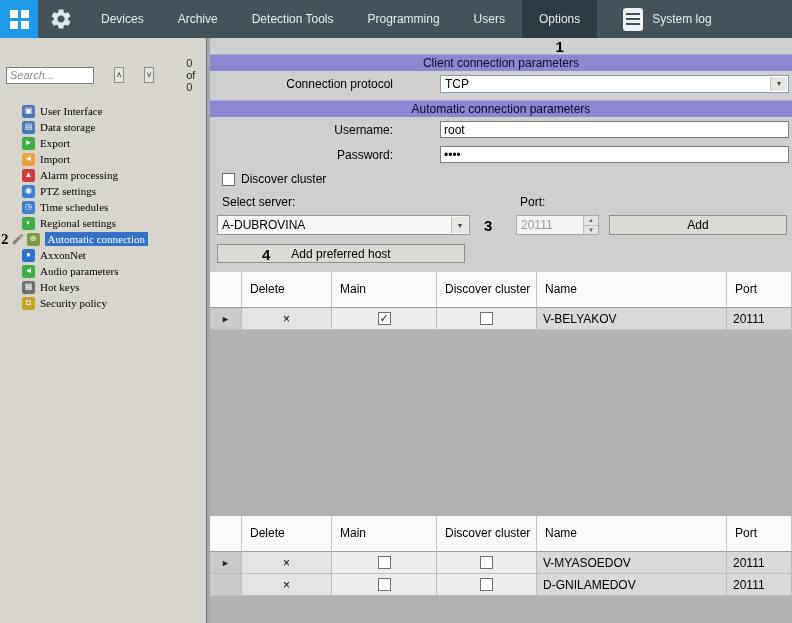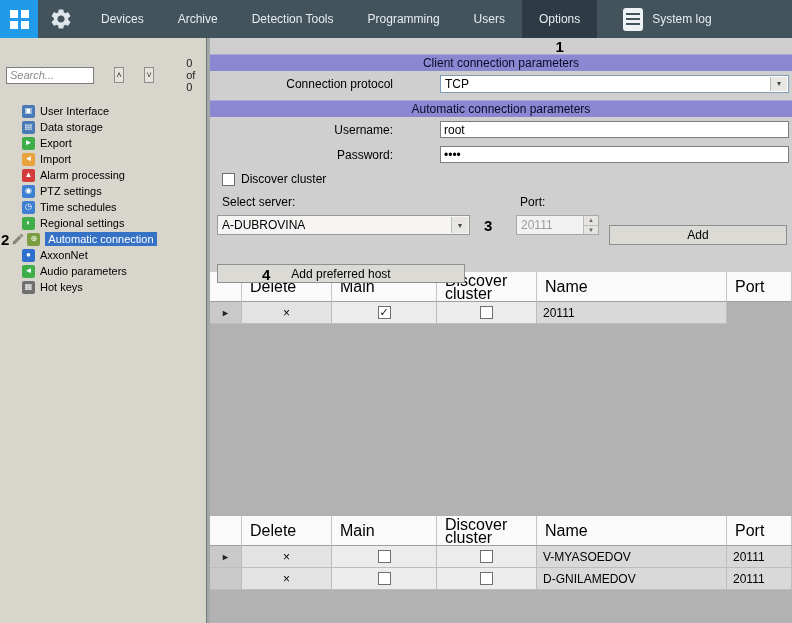--- a/index.html
+++ b/index.html
@@ -27,21 +27,21 @@
   
   .bodyrow { flex:1; display:flex; min-height:0; }
 
   
   .sidebar { width:206px; flex:0 0 206px; background:#d8d5cd; overflow:hidden; }
   .search-row { display:flex; align-items:center; margin:19px 4px 8px 6px; gap:20px; }
   .search-input { width:88px; height:17px; border:1px solid #7e7e7e; font-size:11px; padding:0 3px; background:#fff; font-family:inherit; }
   .search-input::placeholder { font-style:italic; color:#8a8a8a; }
   .nav-btn { width:16px; height:16px; background:#e6e4dd; border:1px solid #8d8d8d; font-size:9px; line-height:1; color:#333; display:flex; align-items:center; justify-content:center; font-family:inherit; }
   .counter { margin-left:12px; font-size:11px; color:#222; }
-  .tree { list-style:none; margin-top:10px; }
+  .tree { list-style:none; margin-top:10px;font-family:Liberation Serif, serif; }
   .tree li { display:flex; align-items:center; height:16px; padding-left:22px; font-size:11px; cursor:default; white-space:nowrap; }
   .tree li.sel { padding-left:1px; }
   .ticon { width:13px; height:13px; flex:0 0 13px; border-radius:2px; margin-right:5px; display:flex; align-items:center; justify-content:center; color:#fff; font-size:8px; line-height:1; }
   li.sel .tlabel { background:#3572c6; color:#fff; padding:1px 3px; }
   .pencil { width:14px; height:14px; margin:0 2px 0 2px; flex:0 0 14px; }
 
   .i-monitor{background:#4a7ab5}.i-monitor::before{content:"▣"}
   .i-storage{background:#4a7ab5}.i-storage::before{content:"▤"}
   .i-export{background:#3fae49}.i-export::before{content:"►"}
   .i-import{background:#e8a33d}.i-import::before{content:"◄"}
@@ -76,31 +76,31 @@
   .lbl-server { width:298px; flex:0 0 298px; }
 
   .ctrlrow { display:flex; align-items:center; margin:6px 3px 0 7px; height:22px; flex:0 0 22px; }
   .server-combo { width:253px; flex:0 0 253px; height:20px; background:#f6f5f3; border:1px solid #979797; }
   .ann-3 { margin-left:14px; width:10px; }
   .spin { display:flex; width:83px; flex:0 0 83px; height:20px; border:1px solid #a8a8a8; background:#f2f2f2; margin-left:22px; }
   .spin .val { flex:1; color:#9b9b9b; display:flex; align-items:center; padding-left:4px; font-size:12px; }
   .spin .btns { width:15px; flex:0 0 15px; display:flex; flex-direction:column; border-left:1px solid #bbb; }
   .spin .btns b { flex:1; font-size:6px; display:flex; align-items:center; justify-content:center; color:#666; background:#e6e4e0; font-weight:normal; }
   .spin .btns b:first-child { border-bottom:1px solid #bbb; }
-  .btn { background:#dcdad5; border:1px solid #8f8f8f; font-size:12px; font-family:inherit; display:flex; align-items:center; justify-content:center; color:#000;margin-top:20px; }
+  .btn { background:#dcdad5; border:1px solid #8f8f8f; font-size:12px; font-family:inherit; display:flex; align-items:center; justify-content:center; color:#000; }
   .btn-add { margin-left:10px; width:178px; flex:0 0 178px; height:20px; }
   .prefrow { display:flex; margin:8px 0 0 7px; height:19px; flex:0 0 19px; }
   .btn-pref { width:248px; height:19px; position:relative; }
   .ann-4 { position:absolute; left:44px; top:2px; }
 
   
   .tarea1 { margin-top:9px; flex:0 0 244px; background:#b2b2b2; overflow:hidden; }
   .tarea2 { flex:1; background:#b2b2b2; overflow:hidden; }
   .grid { display:grid; grid-template-columns:32px 90px 105px 100px 190px 1fr; }
-  .hcell { background:#fafafa; border-right:1px solid #c6c6c6; border-bottom:1px solid #9f9f9f; height:30px; display:flex; align-items:center; padding-left:8px; font-size:16px; line-height:13px; }
+  .hcell { background:#fafafa; border-right:1px solid #c6c6c6; border-bottom:1px solid #9f9f9f; height:36px; display:flex; align-items:center; padding-left:8px; font-size:12px; line-height:13px; }
   .hcell.first { padding-left:0; }
   .dcell { height:22px; border-right:1px solid #bdbdbd; border-bottom:1px solid #bdbdbd; display:flex; align-items:center; font-size:12px; }
   .c-sel  { background:#c9c9c9; justify-content:center; font-size:9px; color:#222; }
   .c-del  { background:#e3e3e3; justify-content:center; }
   .c-chk  { background:#ececec; justify-content:center; }
   .c-name { background:#d9d9d9; padding-left:6px; }
   .c-port { background:#d9d9d9; padding-left:6px; }
 </style>
 </head>
 <body>
@@ -197,20 +197,24 @@
             <span class="tlabel">AxxonNet</span>
           </li>
         <li>
             <span class="ticon i-audio"></span>
             <span class="tlabel">Audio parameters</span>
           </li>
         <li>
             <span class="ticon i-keys"></span>
             <span class="tlabel">Hot keys</span>
           </li>
+        <li>
+            <span class="ticon i-lock"></span>
+            <span class="tlabel">Security policy</span>
+          </li>
       </ul>
     </aside>
 
     <div class="splitter"></div>
 
     <main class="main">
 
       <div class="pbar">Client connection parameters</div>
 
       <div class="frow">
@@ -278,20 +282,21 @@
           <div class="hcell">Port</div>
 
           <div class="dcell c-sel">►</div>
           <div class="dcell c-del">×</div>
           <div class="dcell c-chk">
               <span class="cb checked"></span>
             </div>
           <div class="dcell c-chk">
               <span class="cb"></span>
             </div>
+          <div class="dcell c-name">V-BELYAKOV</div>
           <div class="dcell c-port">20111</div>
         </div>
       </div>
 
       <div class="tarea2">
         <div class="grid">
           <div class="hcell first"></div>
           <div class="hcell">Delete</div>
           <div class="hcell">Main</div>
           <div class="hcell">Discover cluster</div>

